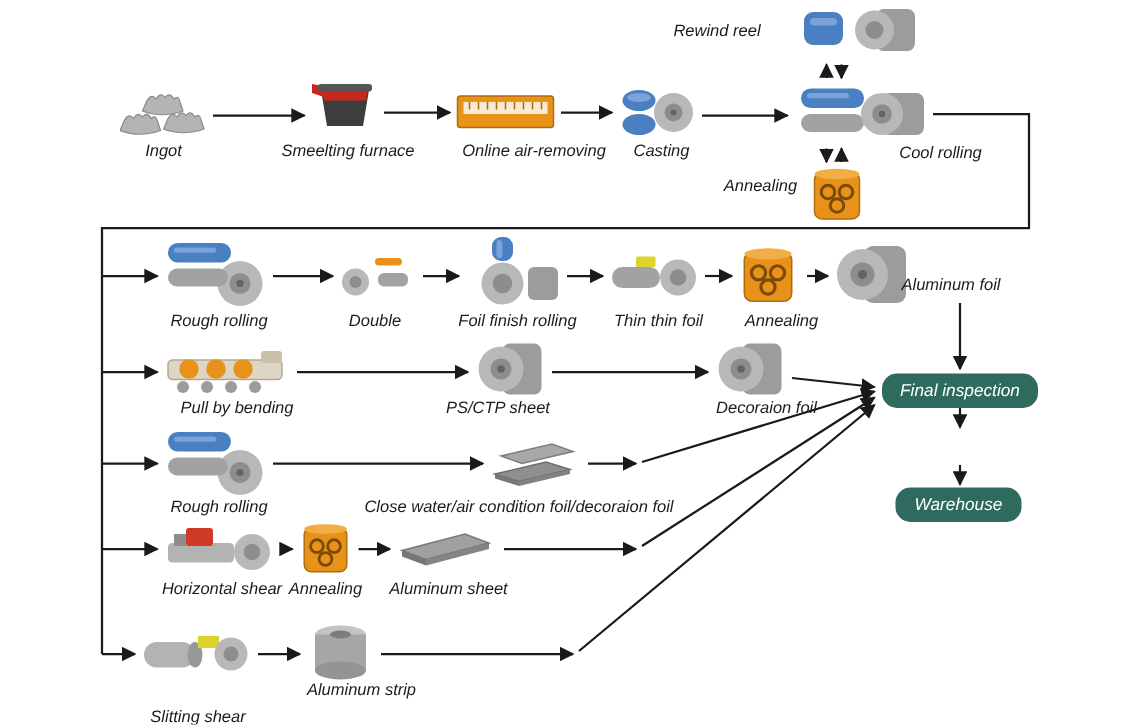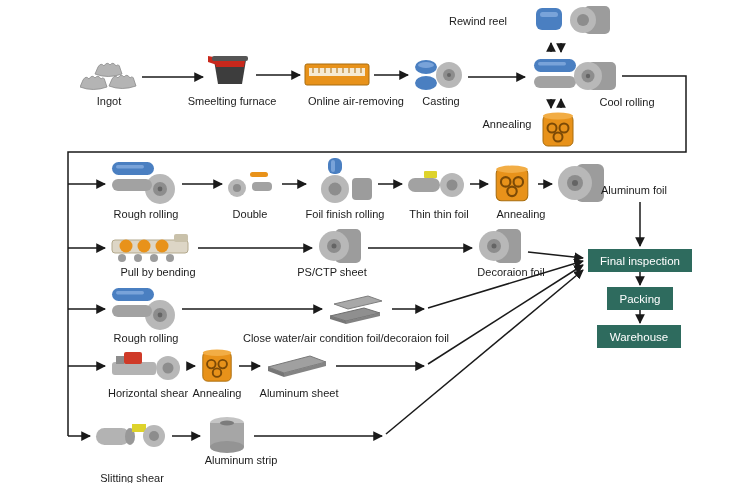--- a/index.html
+++ b/index.html
@@ -1,22 +1,22 @@
 <!DOCTYPE html>
 <html><head>
 <meta charset="utf-8">
 <style>
   * { margin:0; padding:0; box-sizing:border-box; }
   body { font-family:"Liberation Sans", sans-serif; background:#ffffff; }
-  .canvas { position:relative; width:750px; height:483px; background:#ffffff; overflow:hidden; }
+  .canvas { position:relative; width:750px; height:483px; background:#ffffff; overflow:hidden;font-style:italic; }
   .connectors { position:absolute; left:0; top:0; }
   .icon { position:absolute; line-height:0; }
   .label { position:absolute; transform:translateX(-50%); font-size:11px; color:#1c1c1c; white-space:nowrap; }
   .green-box { position:absolute; background:#2e6b5e; color:#ffffff; font-size:11.5px;
-               display:flex; align-items:center; justify-content:center; border-radius:0; }
+               display:flex; align-items:center; justify-content:center; border-radius:10px; }
 </style>
 </head>
 <body>
 
 <div class="canvas">
 
   <svg class="connectors" width="750" height="483">
     <defs>
       <marker id="ah" viewBox="0 0 10 10" refX="9" refY="5" markerWidth="6.5" markerHeight="6.5" orient="auto-start-reverse">
         <path d="M0 0 L10 5 L0 10 Z" fill="#1a1a1a"></path>
@@ -335,16 +335,15 @@
   <div class="label" style="left:511px;top:266px">Decoraion foil</div>
   <div class="label" style="left:146px;top:332px">Rough rolling</div>
   <div class="label" style="left:346px;top:332px">Close water/air condition foil/decoraion foil</div>
   <div class="label" style="left:148px;top:387px">Horizontal shear</div>
   <div class="label" style="left:217px;top:387px">Annealing</div>
   <div class="label" style="left:299px;top:387px">Aluminum sheet</div>
   <div class="label" style="left:132px;top:472px">Slitting shear</div>
   <div class="label" style="left:241px;top:454px">Aluminum strip</div>
 
   <div class="green-box" style="left:588px;top:249px;width:104px;height:23px">Final inspection</div>
-  <div class="green-box" style="left:607px;top:287px;width:66px;height:23px">Packing</div>
   <div class="green-box" style="left:597px;top:325px;width:84px;height:23px">Warehouse</div>
 
 </div>
 
 </body></html>

